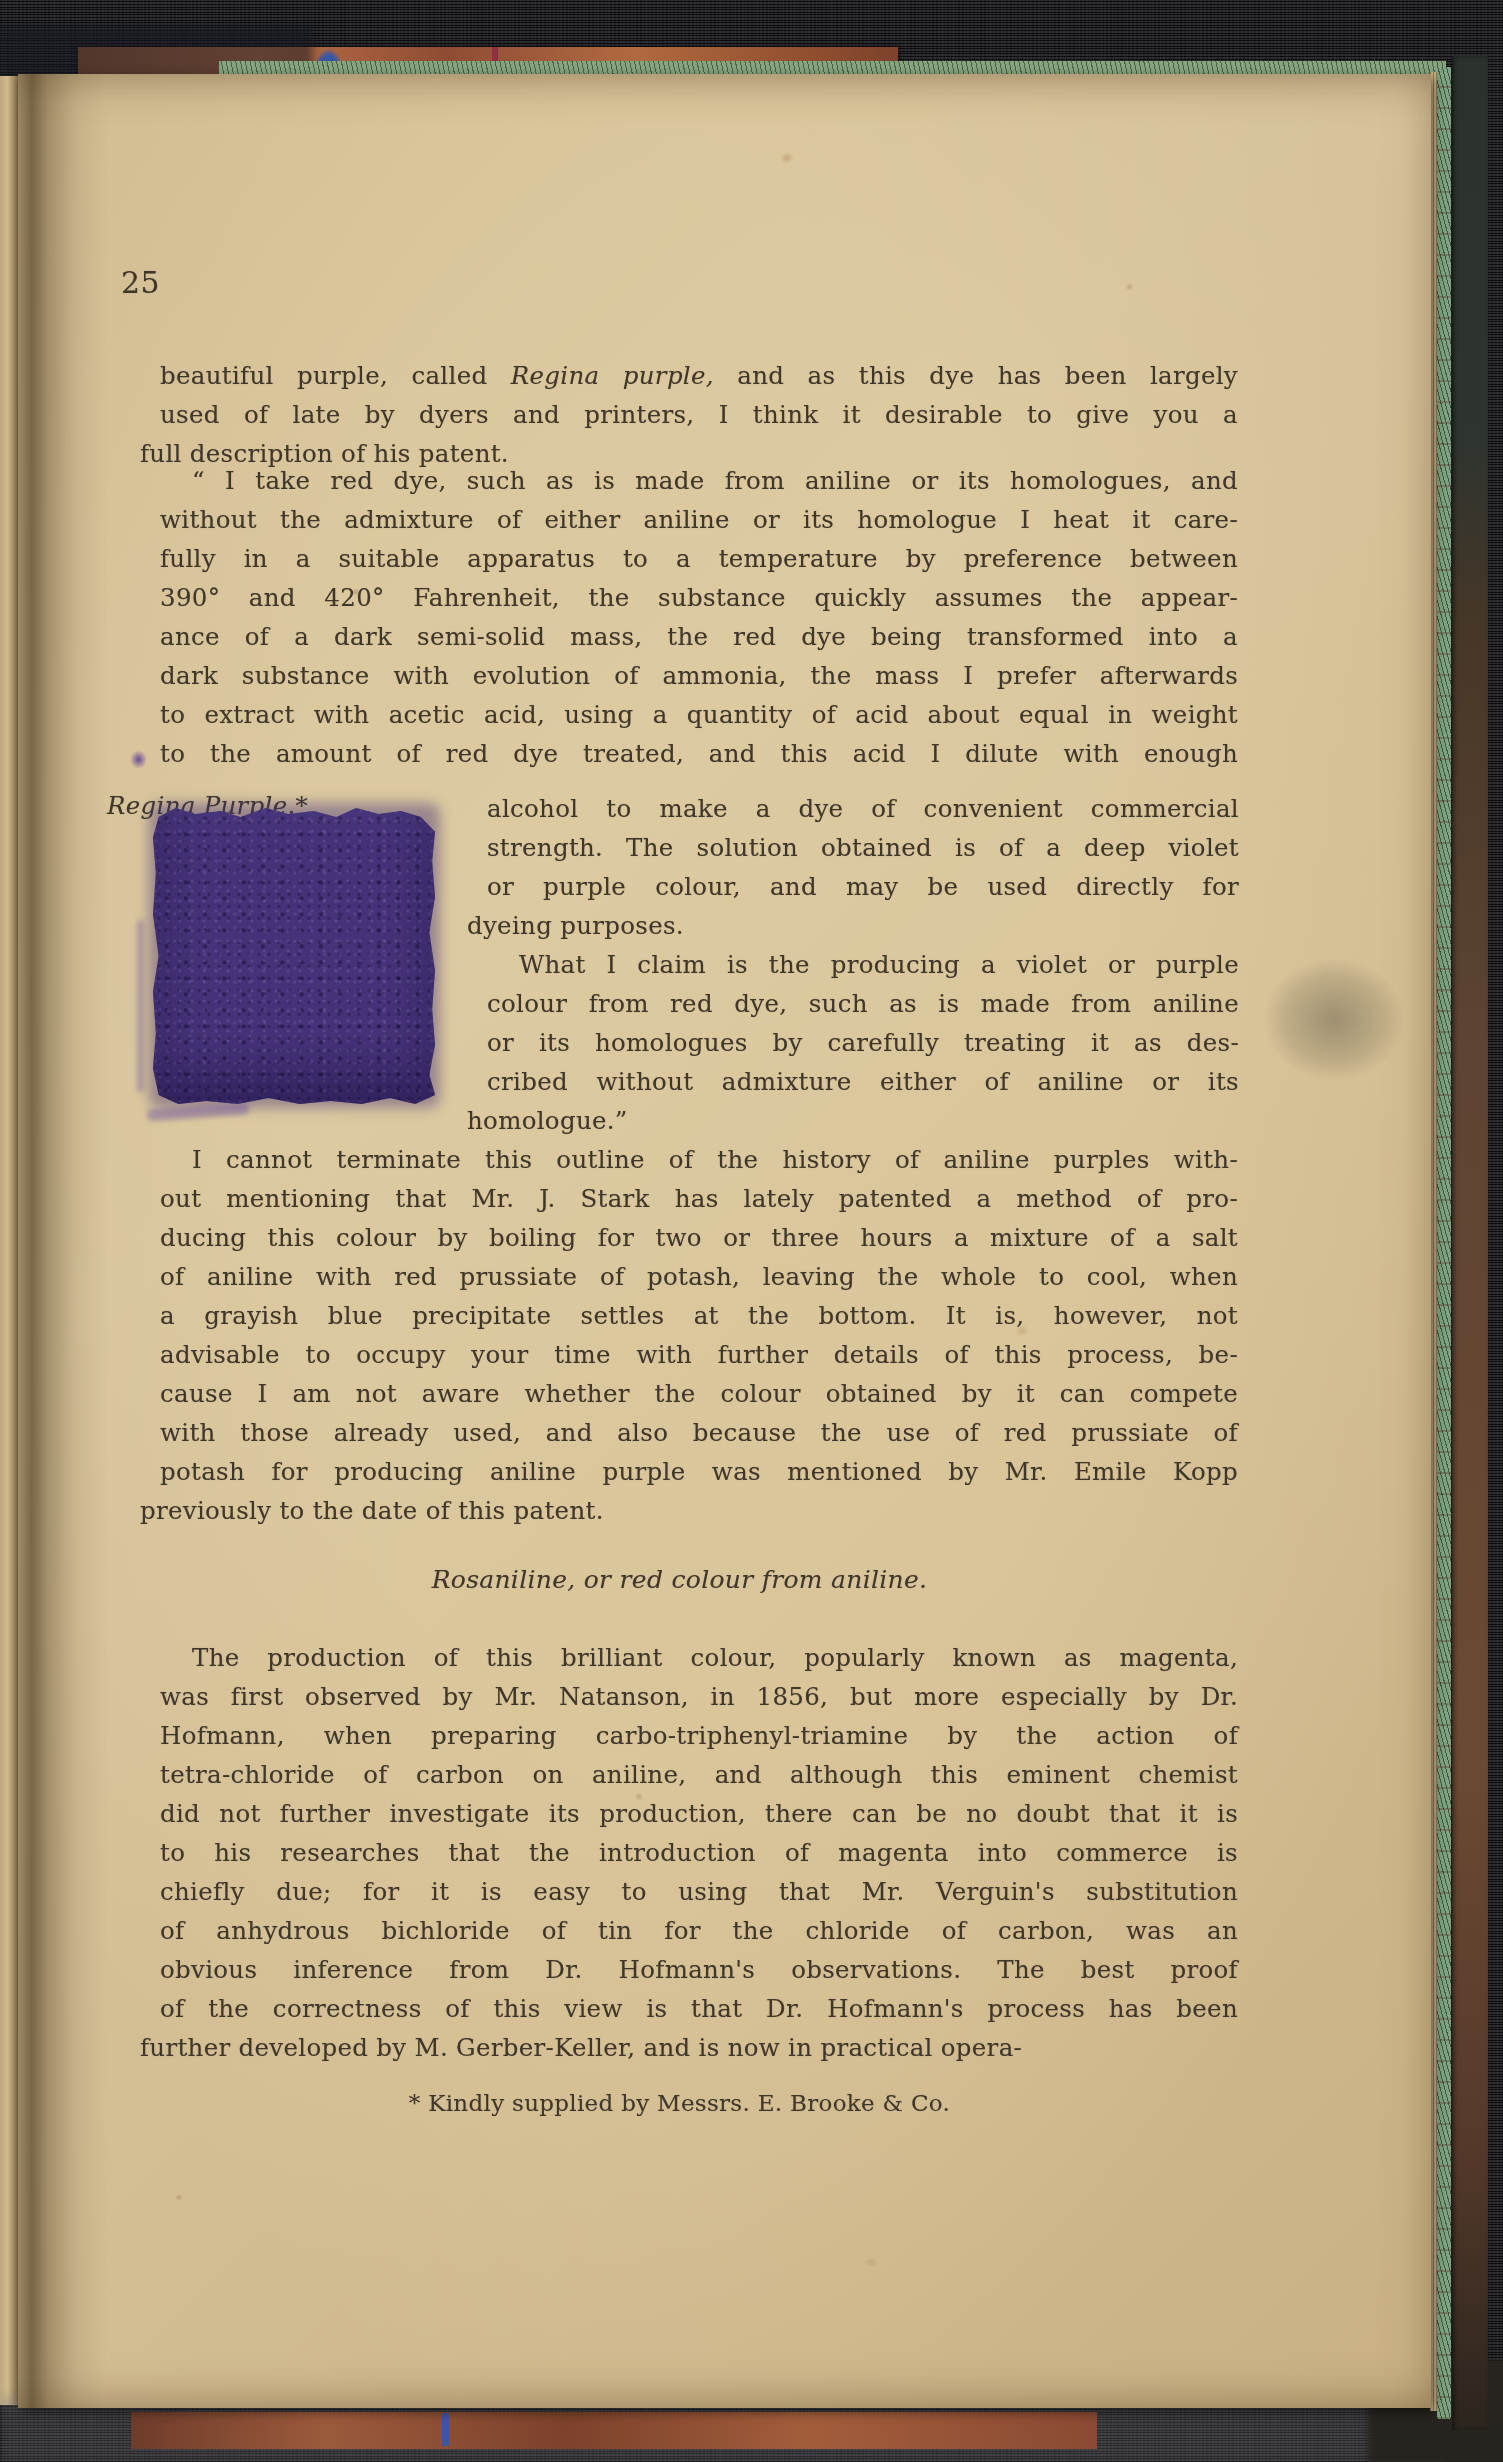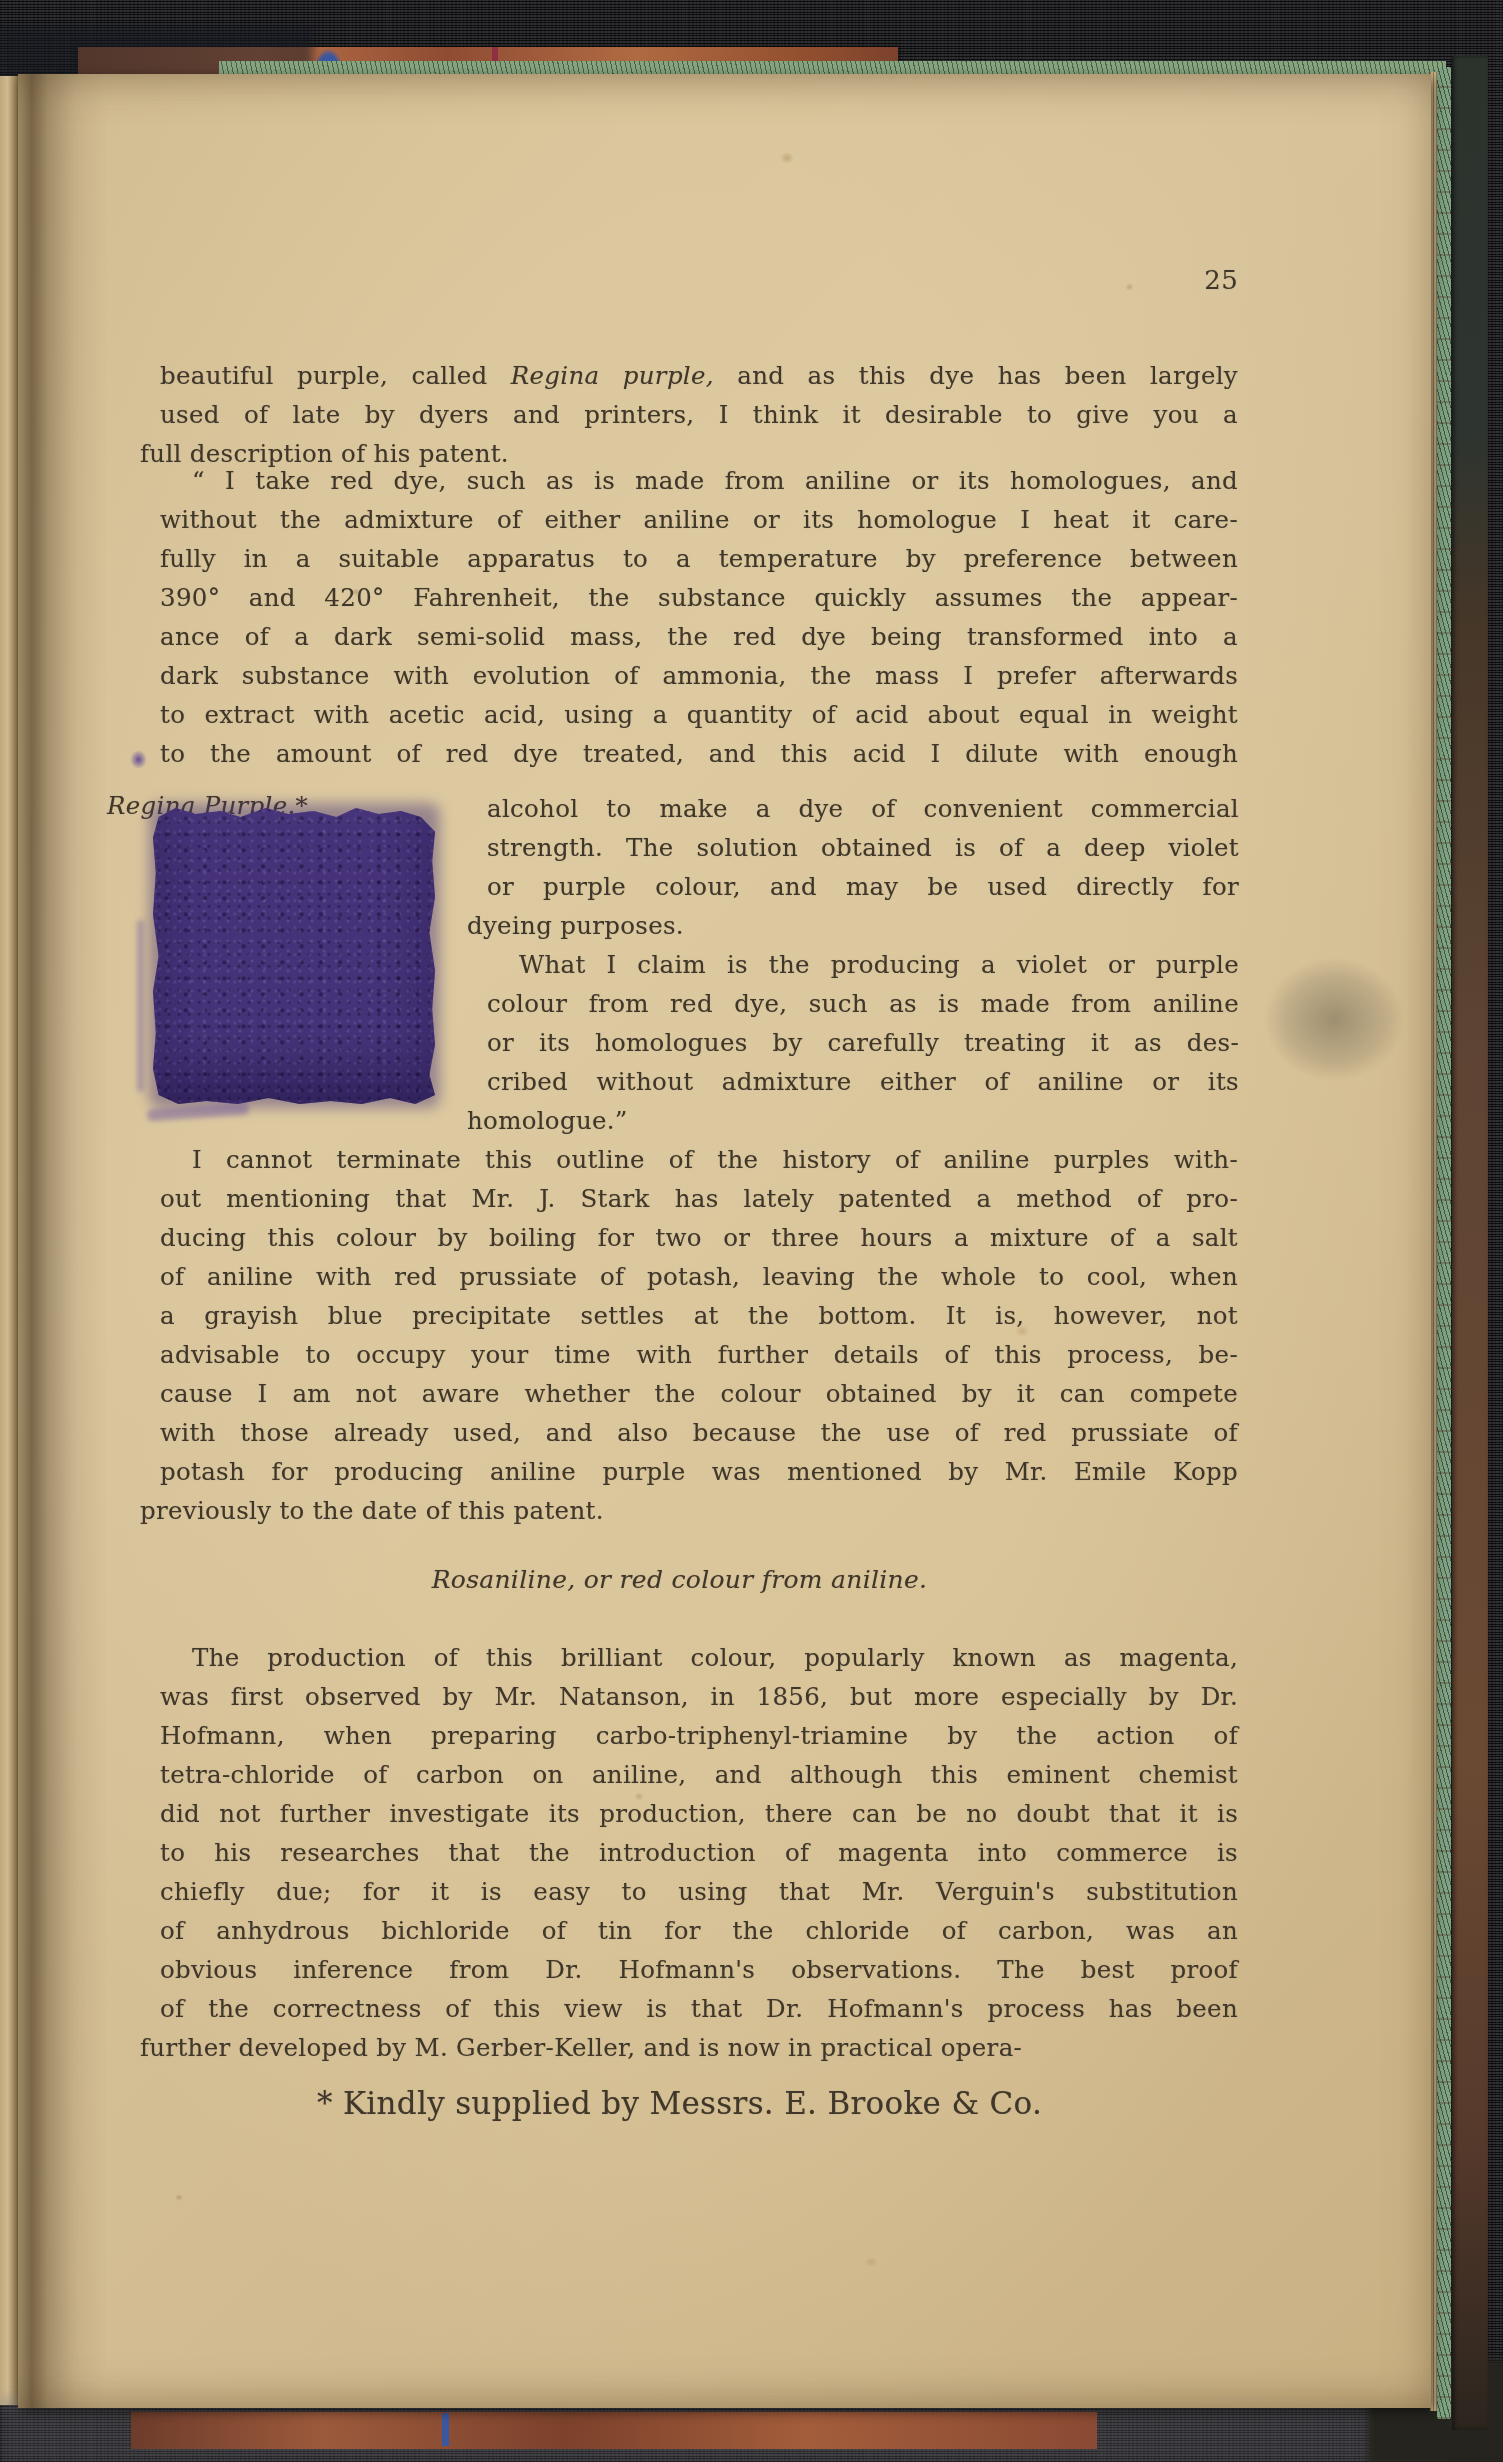--- a/index.html
+++ b/index.html
@@ -75,29 +75,29 @@
     position:absolute;left:0;top:0;width:89px;height:100%;
     background:linear-gradient(90deg, rgba(60,45,25,.0) 0, rgba(70,52,30,.5) 13.6px, rgba(95,75,48,.28) 30px, rgba(95,75,48,.08) 57px, transparent 89px);
   }
   
   .txt{color:#40372b;letter-spacing:0.3px;text-shadow:0 0 1px rgba(62,52,38,.30);}
   .line{height:39px;line-height:39px;font-size:24.5px;white-space:nowrap;}
   .j{text-align:justify;text-align-last:justify;margin-left:39px;}
   .last{text-align:left;text-align-last:left;margin-left:19px;}
   .ind{text-indent:32px;}
   .it{font-style:italic;}
-  .pagenum{left:103px;top:191px;width:1117px;text-align:right;font-size:26px;}
+  .pagenum{left:103px;top:191px;width:1117px;text-align:left;font-size:30px;}
   .para1{left:103px;top:282px;width:1117px;}
   .para2{left:103px;top:387px;width:1117px;}
   .swlabel{left:89px;top:712px;width:334px;text-align:left;font-size:24.5px;height:39px;line-height:39px;}
   .sidecol{left:430px;top:715px;width:791px;}
   .para3{left:103px;top:1066px;width:1117px;}
   .heading{left:103px;top:1485px;width:1117px;text-align:center;font-size:25px;height:42px;line-height:42px;}
   .para4{left:103px;top:1564px;width:1117px;}
-  .footnote{left:103px;top:2011px;width:1117px;text-align:center;font-size:31px;height:37px;line-height:37px;}
+  .footnote{left:103px;top:2011px;width:1117px;text-align:center;font-size:23px;height:37px;line-height:37px;}
   
   .swatch-halo{
     left:131px;top:729px;width:291px;height:305px;
     background:rgba(69,50,120,.45);filter:blur(6.3px);border-radius:11.5px;
   }
   .swatch{
     left:135px;top:734px;width:282px;height:296px;
     background-color:#453278;
     background-image:
       radial-gradient(circle at 25% 30%, rgba(130,112,180,.30) 0 1px, transparent 2.1px),

